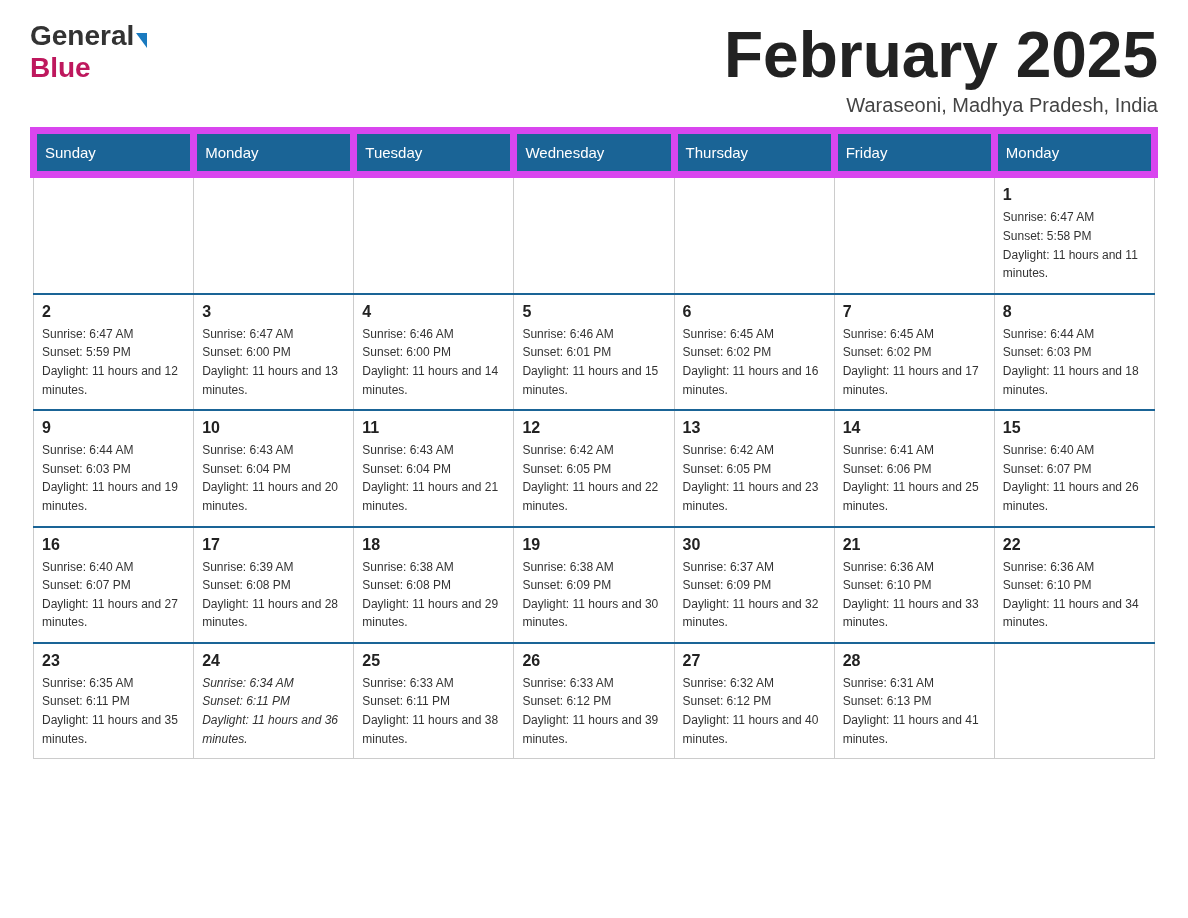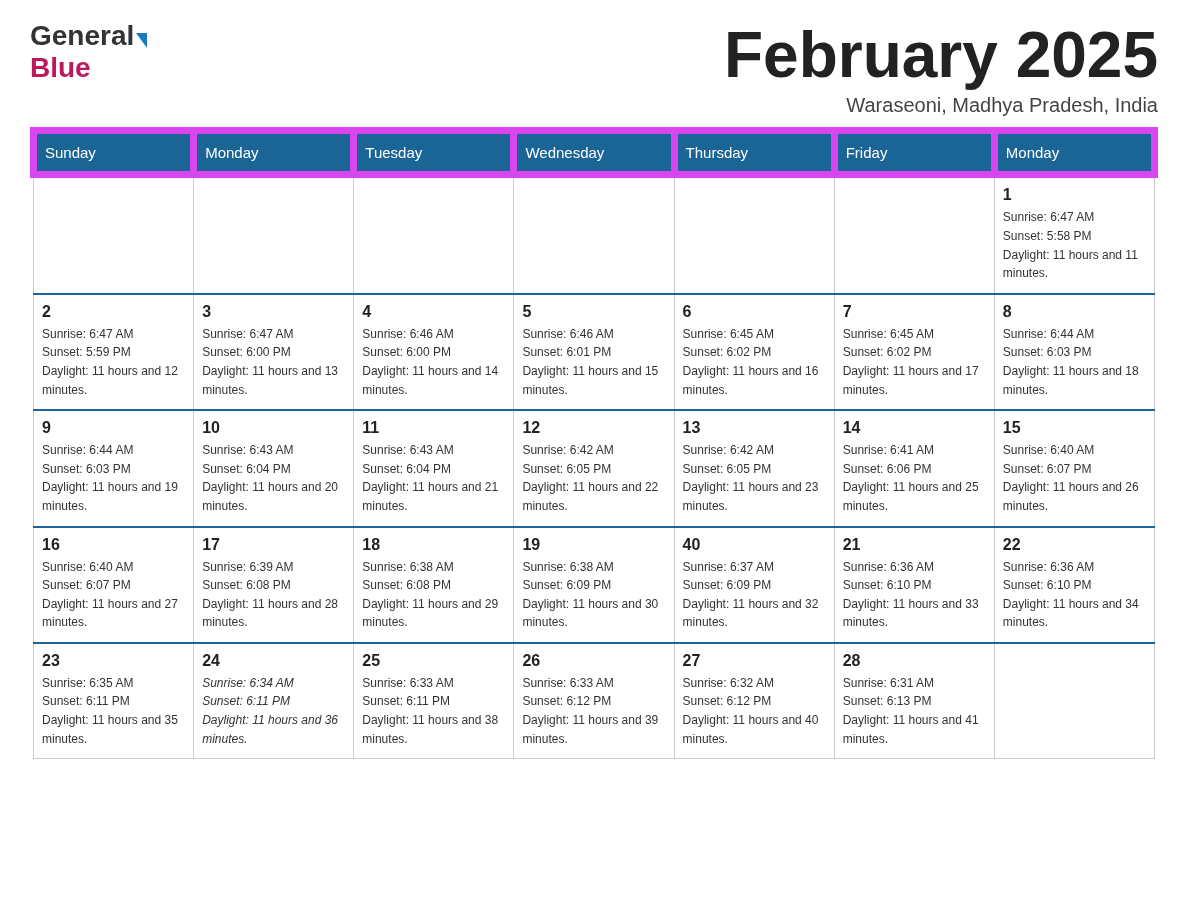--- a/index.html
+++ b/index.html
@@ -258,21 +258,21 @@
 Sunset: 6:08 PM
 Daylight: 11 hours and 29 minutes.</div>
         </td>
         <td>
           <span class="day-number">19</span>
           <div class="day-info" style="white-space: pre-line;">Sunrise: 6:38 AM
 Sunset: 6:09 PM
 Daylight: 11 hours and 30 minutes.</div>
         </td>
         <td>
-          <span class="day-number">40</span>
+          <span class="day-number">30</span>
           <div class="day-info" style="white-space: pre-line;">Sunrise: 6:37 AM
 Sunset: 6:09 PM
 Daylight: 11 hours and 32 minutes.</div>
         </td>
         <td>
           <span class="day-number">21</span>
           <div class="day-info" style="white-space: pre-line;">Sunrise: 6:36 AM
 Sunset: 6:10 PM
 Daylight: 11 hours and 33 minutes.</div>
         </td>

